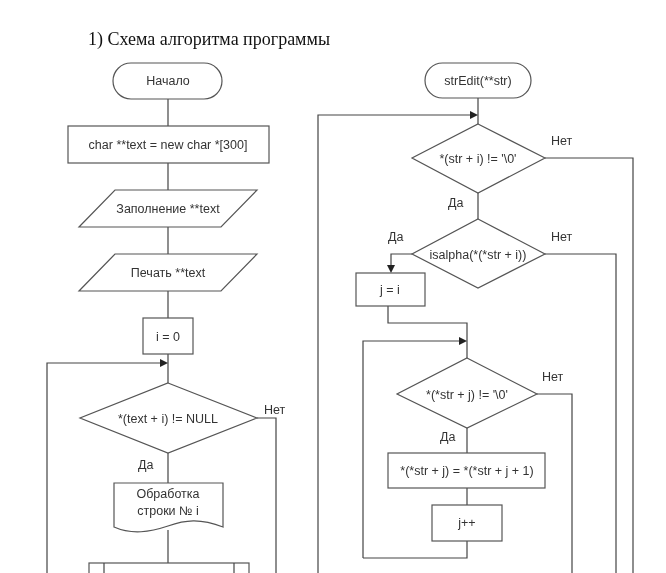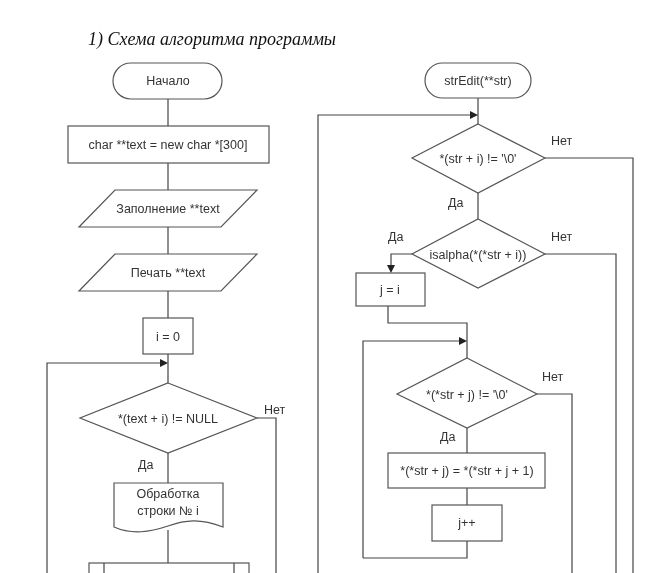--- a/index.html
+++ b/index.html
@@ -1,17 +1,17 @@
 <!DOCTYPE html>
 <html><head>
 <meta charset="utf-8">
 <style>
   html,body{margin:0;padding:0;background:#fff;}
   body{width:666px;height:573px;overflow:hidden;position:relative;}
-  #title{position:absolute;left:88px;top:29px;font-family:"Liberation Serif",serif;font-style:italic;font-size:18px;color:#111;white-space:nowrap;}
+  #title{position:absolute;left:88px;top:29px;font-family:"Liberation Serif",serif;font-size:18px;color:#111;white-space:nowrap;}
   svg{position:absolute;left:0;top:0;}
   svg text{font-family:"Liberation Sans",sans-serif;font-size:12.5px;fill:#333;}
   .shape{fill:#fff;stroke:#555;stroke-width:1.2;}
   .edge{fill:none;stroke:#444;stroke-width:1.2;}
   .arrow{fill:#222;}
 </style>
 </head>
 <body>
 
 <div id="title">1) Схема алгоритма программы</div>

